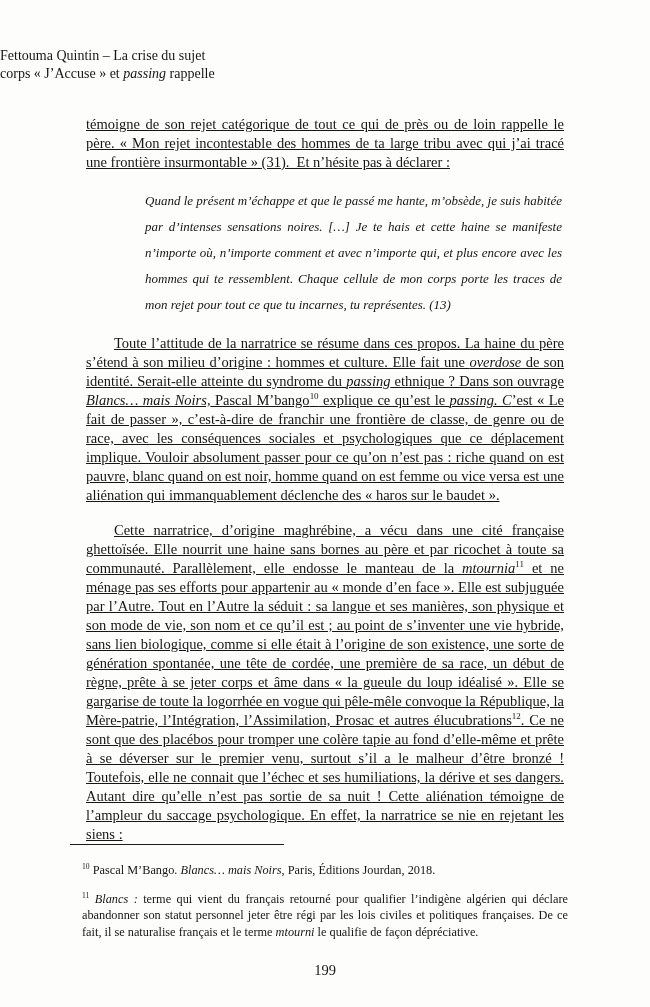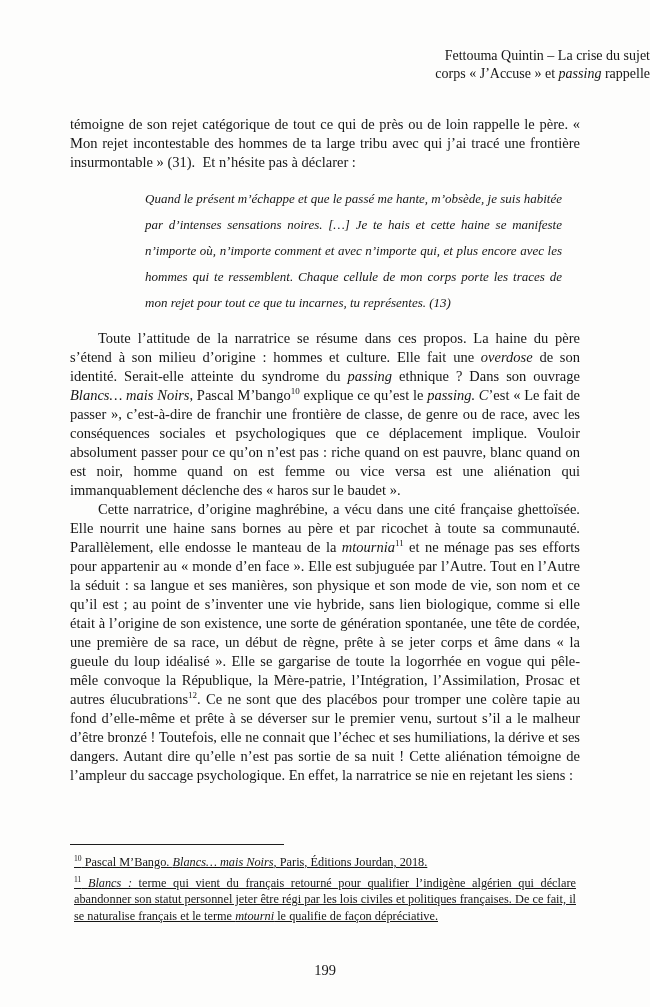--- a/index.html
+++ b/index.html
@@ -8,32 +8,33 @@
     width: 650px;
     height: 1007px;
     margin: 0 auto;
     background: #fdfdfc;
     color: #161616;
     font-family: "Liberation Serif", "DejaVu Serif", serif;
     overflow: hidden;
   }
   .running-header {
     padding-top: 47px;
-    text-align: right;
+    text-align: left;
     font-size: 14px;
     line-height: 17.5px;
   }
   .content {
     margin: 0 70px;
   }
   .par {
-    margin: 0;
+    margin: 16px;
     font-size: 14.5px;
     line-height: 19px;
     text-align: justify;
+    text-decoration: underline;
   }
   .par.first-par { margin-top: 33px; }
   .par.indented { text-indent: 28px; }
   .quote {
     margin: 14px 18px 13px 75px;
     font-size: 13px;
     line-height: 26px;
     text-align: justify;
     font-style: italic;
   }
@@ -52,21 +53,21 @@
   }
   .footnotes {
     position: absolute;
     top: 850px;
     left: 70px;
     right: 70px;
     font-size: 12.3px;
     line-height: 16.5px;
     text-align: justify;
   }
-  .fn { margin: 4px; text-decoration: underline; }
+  .fn { margin: 12px; }
   .page-number {
     position: absolute;
     top: 953px;
     left: 0;
     right: 0;
     text-align: center;
     font-size: 14.5px;
     margin-top: 9px;
   }
 </style>

